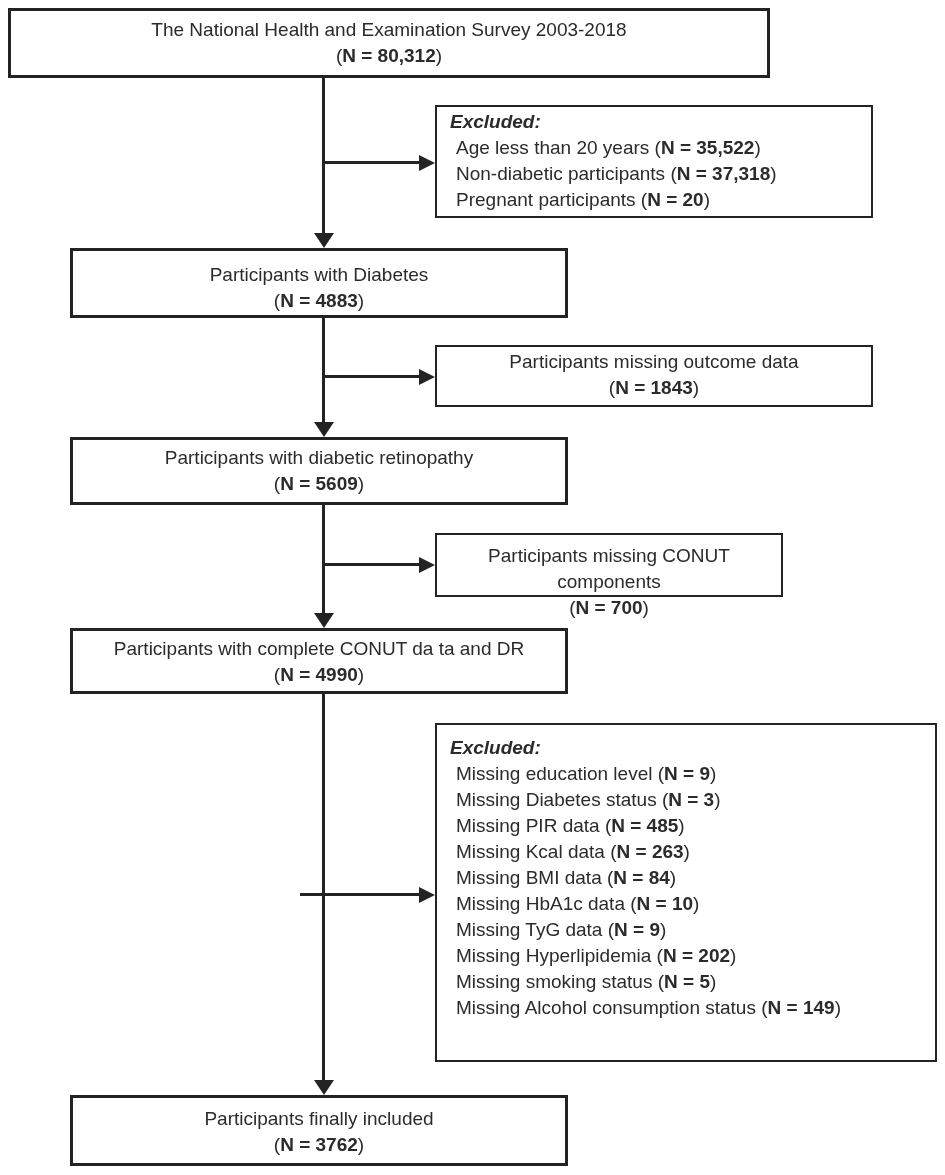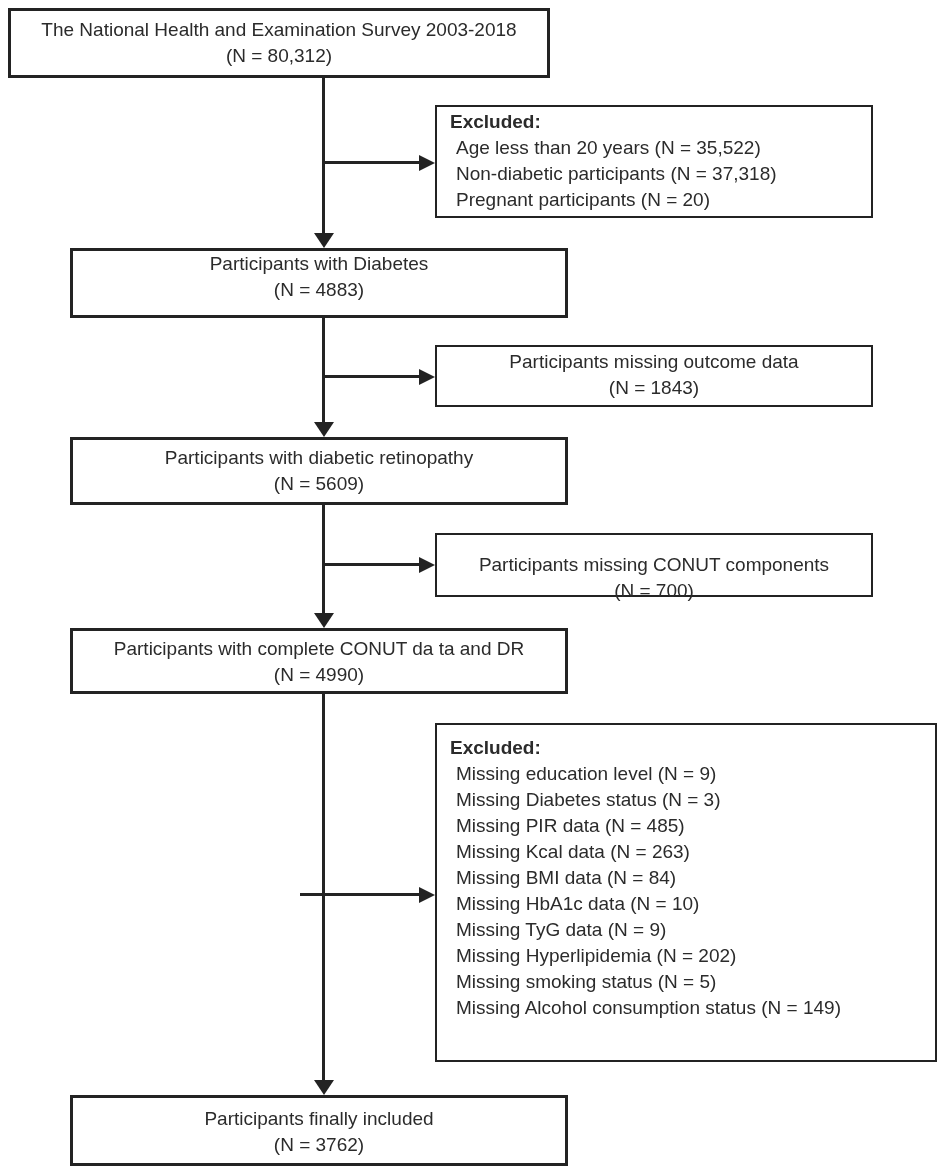--- a/index.html
+++ b/index.html
@@ -33,22 +33,22 @@
   .box.side{
     border-width:2.5px;
     text-align:center;
   }
   .box.list{
     border-width:2.5px;
     text-align:left;
     padding-left:13px;
     padding-right:8px;
   }
-  .box b{font-weight:400;}
-  .list-title{font-weight:700;}
+  .box b{font-weight:700;}
+  .list-title{font-weight:700;font-style:italic;}
   .list-item{padding-left:6px;white-space:nowrap;}
   .vline,.hline{
     position:absolute;
     background:var(--line-color);
   }
   .vline{width:3px;}
   .hline{height:3px;}
   .ah-down{
     position:absolute;
     width:0;height:0;
@@ -57,28 +57,28 @@
     border-top:15px solid var(--line-color);
   }
   .ah-right{
     position:absolute;
     width:0;height:0;
     border-top:8px solid transparent;
     border-bottom:8px solid transparent;
     border-left:16px solid var(--line-color);
   }
   
-  #box-source      {left:8px;   top:8px;    width:542px; height:70px; padding-top:6px;}
-  #box-diabetes    {left:70px;  top:248px;  width:498px; height:70px; padding-top:0;}
+  #box-source      {left:8px;   top:8px;    width:762px; height:70px; padding-top:6px;}
+  #box-diabetes    {left:70px;  top:248px;  width:498px; height:70px; padding-top:11px;}
   #box-retinopathy {left:70px;  top:437px;  width:498px; height:68px; padding-top:5px;}
   #box-conut       {left:70px;  top:628px;  width:498px; height:66px; padding-top:5px;}
   #box-final       {left:70px;  top:1095px; width:498px; height:71px; padding-top:8px;}
   #box-excluded1   {left:435px; top:105px;  width:438px; height:113px; padding-top:2px;}
   #box-outcome     {left:435px; top:345px;  width:438px; height:62px; padding-top:2px;}
-  #box-conutmiss   {left:435px; top:533px;  width:438px; height:64px; padding-top:17px;}
+  #box-conutmiss   {left:435px; top:533px;  width:348px; height:64px; padding-top:8px;}
   #box-excluded2   {left:435px; top:723px;  width:502px; height:339px; padding-top:10px;}
 </style>
 </head>
 <body>
 
 <div class="stage">
 
   <div class="vline" style="left:322px;top:78px;height:155px;"></div>
   <div class="vline" style="left:322px;top:318px;height:105px;"></div>
   <div class="vline" style="left:322px;top:504px;height:110px;"></div>

